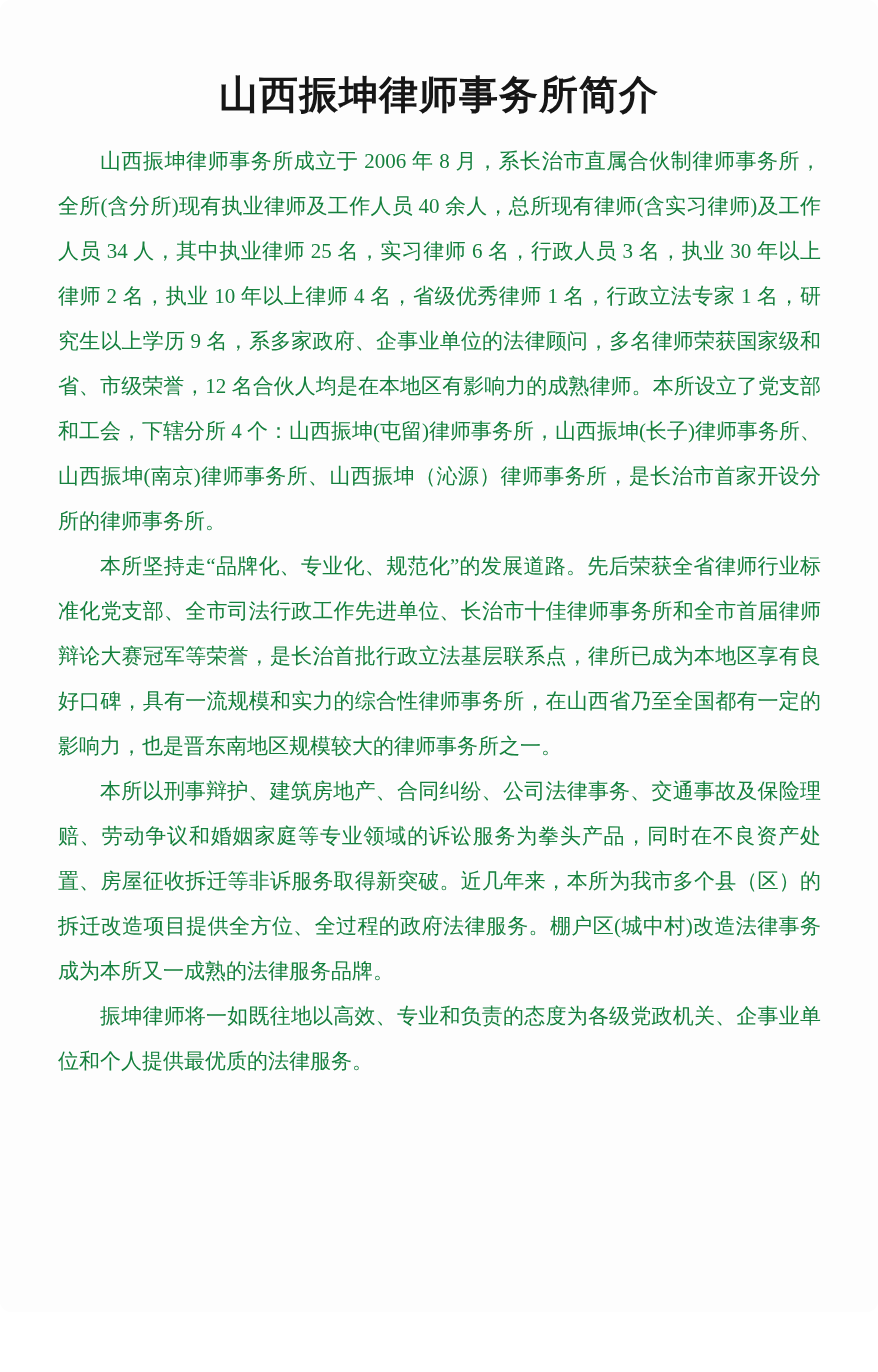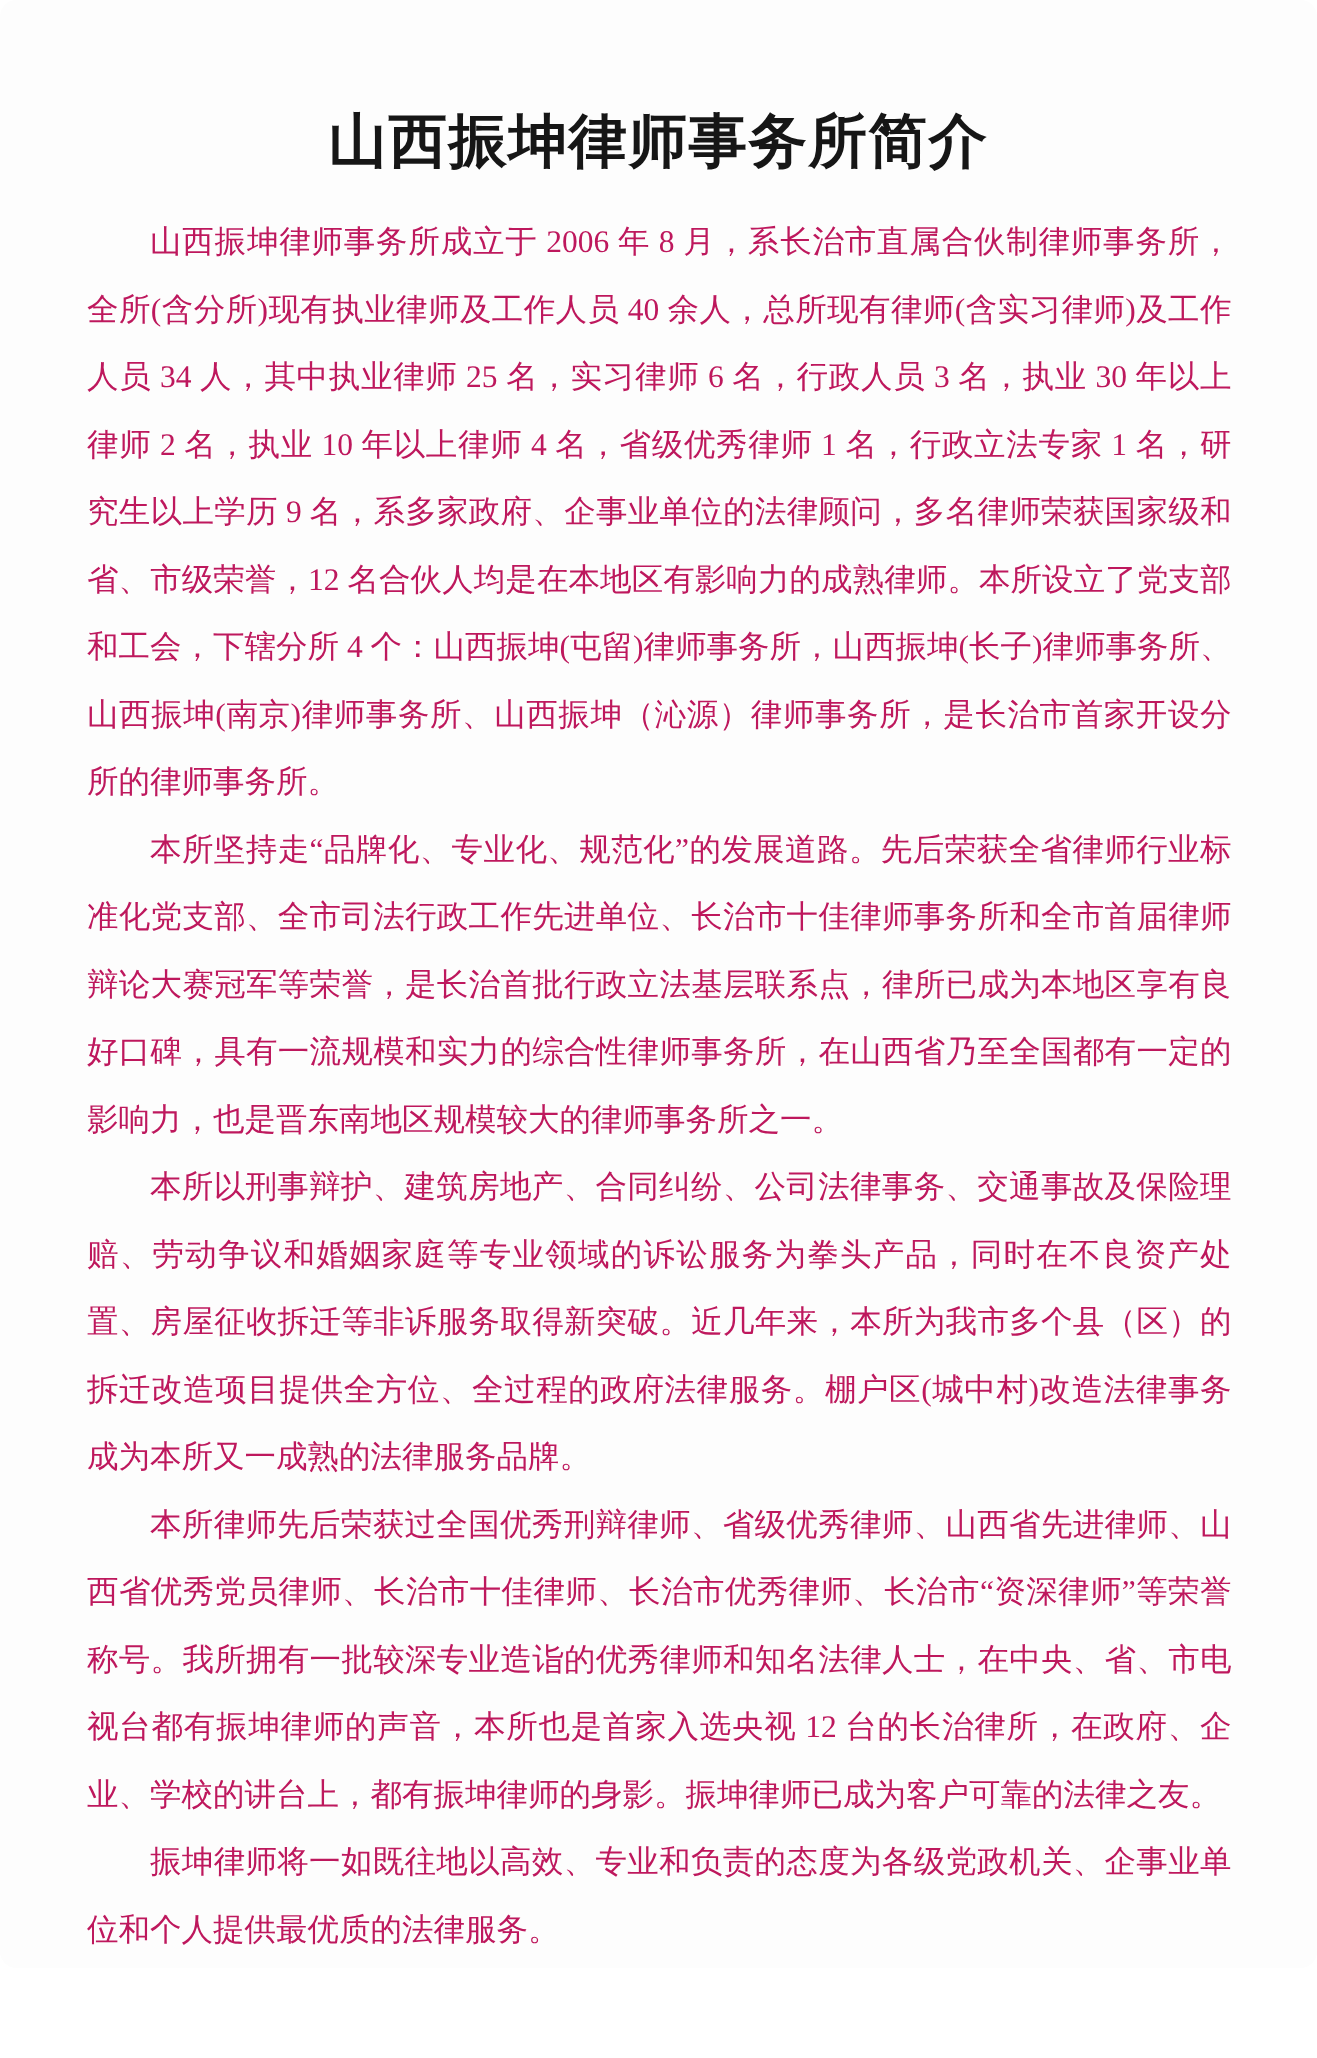--- a/index.html
+++ b/index.html
@@ -25,34 +25,33 @@
     font-size: 39px;
     line-height: 46px;
     font-weight: 700;
     color: #161616;
     letter-spacing: 1px;
   }
   .doc-content {
     margin: 21px 57px 0 58px;
     font-size: 21px;
     line-height: 45px;
-    color: #be185d;
+    color: #15803d;
     text-align: justify;
   }
   .doc-content p {
     margin: 0;
     padding: 0;
     text-indent: 2em;
   }
 </style>
 </head>
 <body>
 
 <div class="page">
   <h1 class="doc-title">山西振坤律师事务所简介</h1>
   <div class="doc-content">
     <p>山西振坤律师事务所成立于 2006 年 8 月，系长治市直属合伙制律师事务所，全所(含分所)现有执业律师及工作人员 40 余人，总所现有律师(含实习律师)及工作人员 34 人，其中执业律师 25 名，实习律师 6 名，行政人员 3 名，执业 30 年以上律师 2 名，执业 10 年以上律师 4 名，省级优秀律师 1 名，行政立法专家 1 名，研究生以上学历 9 名，系多家政府、企事业单位的法律顾问，多名律师荣获国家级和省、市级荣誉，12 名合伙人均是在本地区有影响力的成熟律师。本所设立了党支部和工会，下辖分所 4 个：山西振坤(屯留)律师事务所，山西振坤(长子)律师事务所、山西振坤(南京)律师事务所、山西振坤（沁源）律师事务所，是长治市首家开设分所的律师事务所。</p>
     <p>本所坚持走“品牌化、专业化、规范化”的发展道路。先后荣获全省律师行业标准化党支部、全市司法行政工作先进单位、长治市十佳律师事务所和全市首届律师辩论大赛冠军等荣誉，是长治首批行政立法基层联系点，律所已成为本地区享有良好口碑，具有一流规模和实力的综合性律师事务所，在山西省乃至全国都有一定的影响力，也是晋东南地区规模较大的律师事务所之一。</p>
     <p>本所以刑事辩护、建筑房地产、合同纠纷、公司法律事务、交通事故及保险理赔、劳动争议和婚姻家庭等专业领域的诉讼服务为拳头产品，同时在不良资产处置、房屋征收拆迁等非诉服务取得新突破。近几年来，本所为我市多个县（区）的拆迁改造项目提供全方位、全过程的政府法律服务。棚户区(城中村)改造法律事务成为本所又一成熟的法律服务品牌。</p>
-    <p>本所律师先后荣获过全国优秀刑辩律师、省级优秀律师、山西省先进律师、山西省优秀党员律师、长治市十佳律师、长治市优秀律师、长治市“资深律师”等荣誉称号。我所拥有一批较深专业造诣的优秀律师和知名法律人士，在中央、省、市电视台都有振坤律师的声音，本所也是首家入选央视 12 台的长治律所，在政府、企业、学校的讲台上，都有振坤律师的身影。振坤律师已成为客户可靠的法律之友。</p>
     <p>振坤律师将一如既往地以高效、专业和负责的态度为各级党政机关、企事业单位和个人提供最优质的法律服务。</p>
   </div>
 </div>
 
 </body></html>

